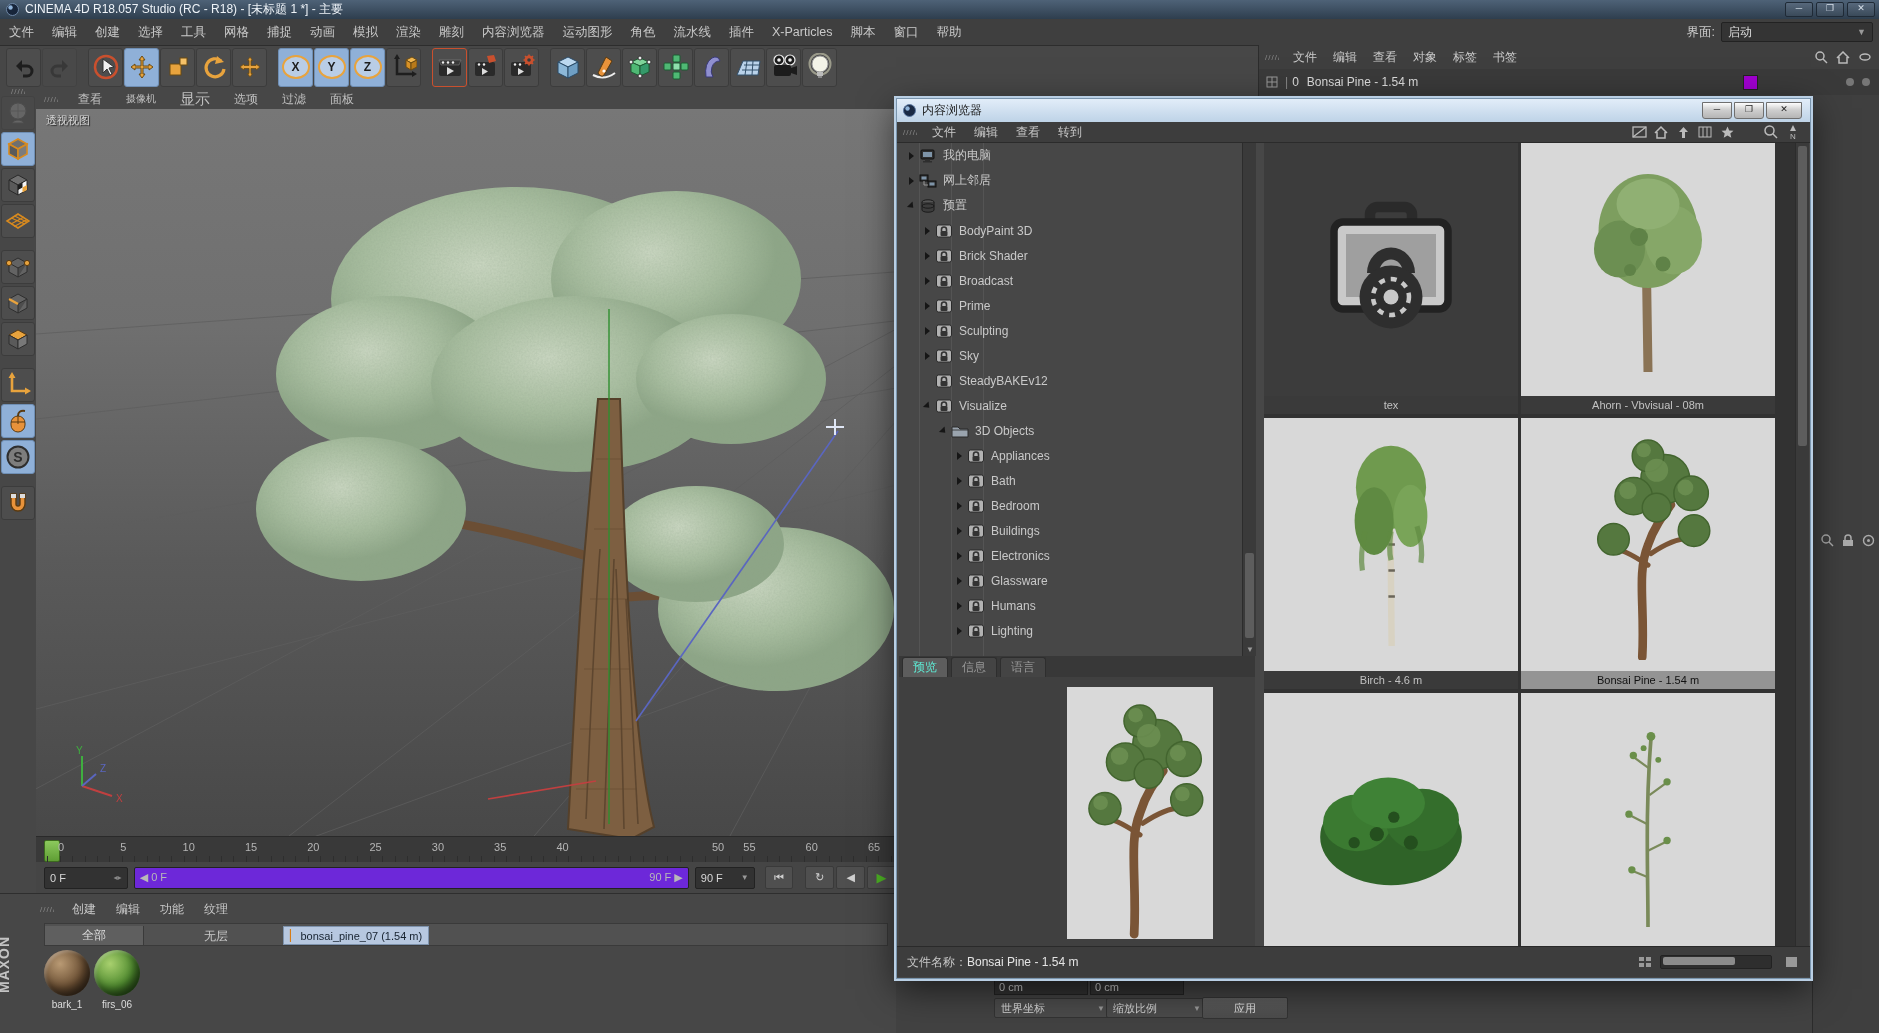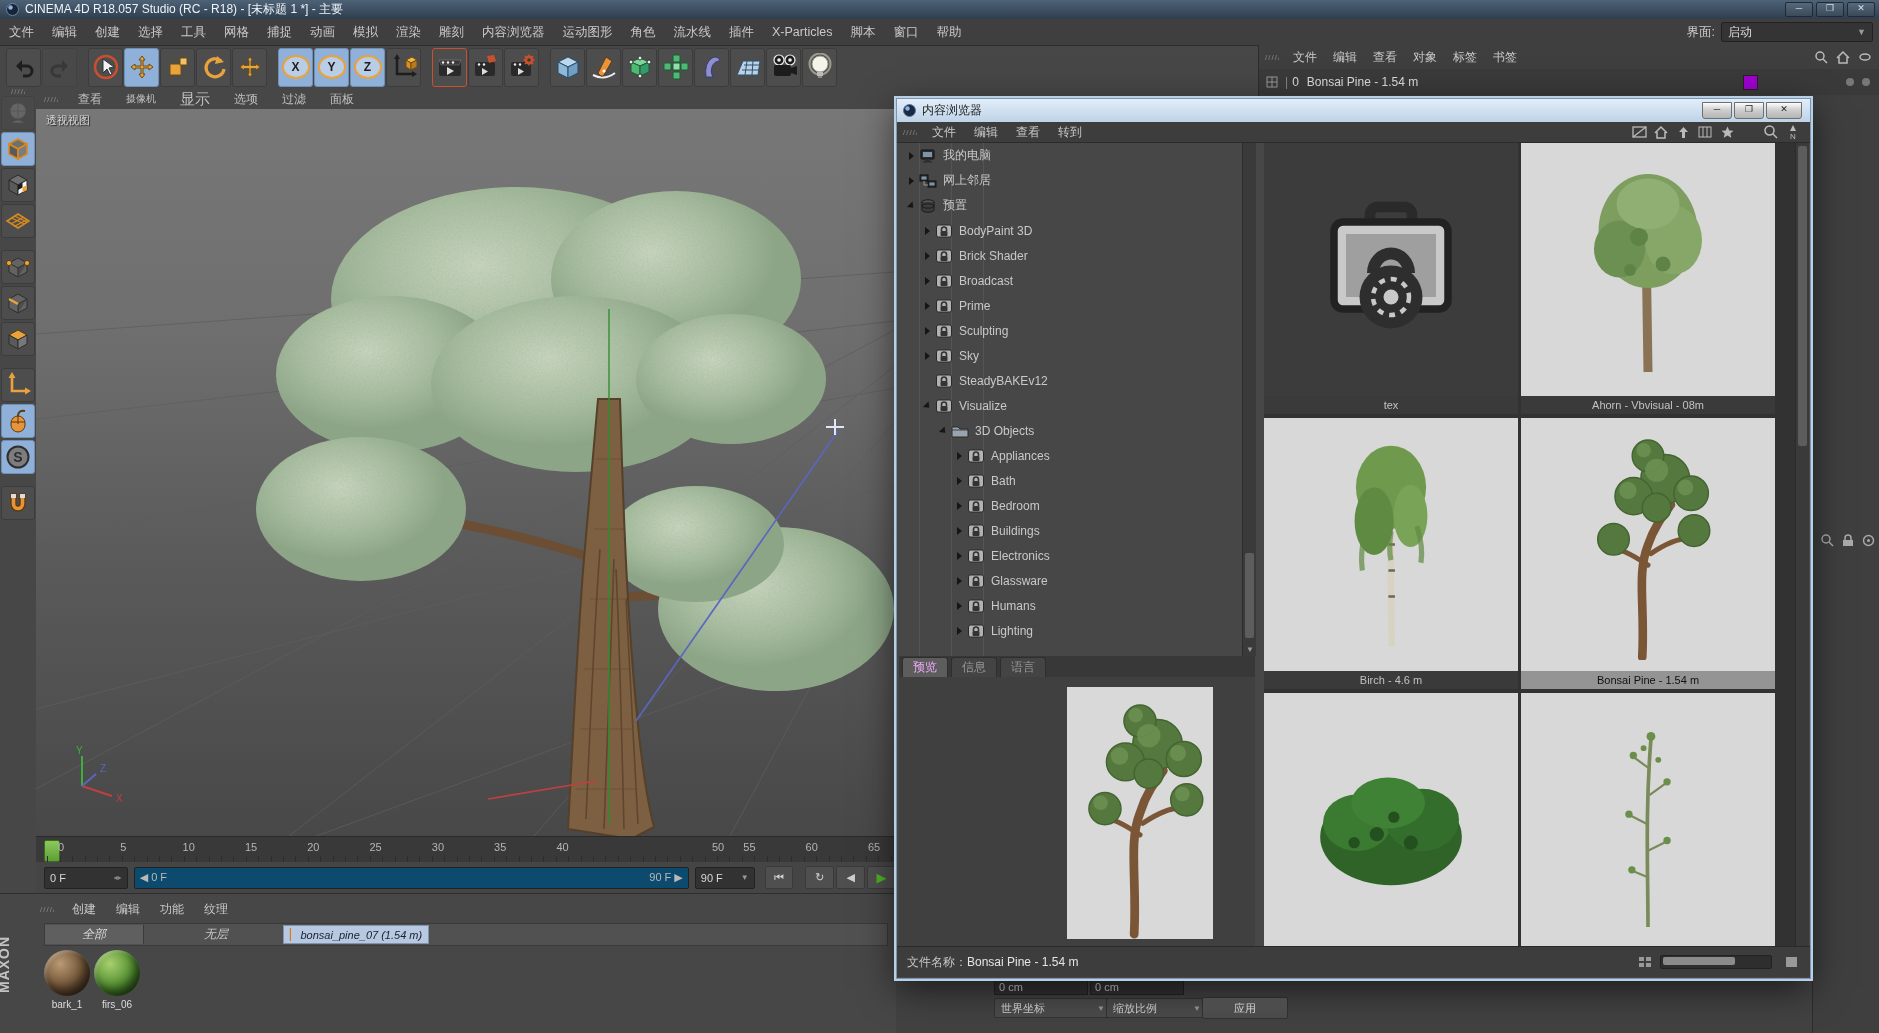--- a/index.html
+++ b/index.html
@@ -35,21 +35,21 @@
   #rulerticks{position:absolute;left:0;bottom:0;width:100%;height:7px;background:repeating-linear-gradient(90deg,transparent 0 11.4px,#2e2e2e 11.4px 12.4px);}
   .tick{position:absolute;top:4px;color:#b5b5b5;font-size:11px;}
   #greenmark{position:absolute;left:8px;top:3px;width:14px;height:20px;background:linear-gradient(#8cc95d,#5f9e34);border:1px solid #3c6b1e;border-radius:2px;}
   #tctrl{left:36px;top:862px;width:860px;height:31px;background:#454545;}
   .field{background:#323232;border:1px solid #222;border-radius:2px;color:#d8d8d8;font-size:11px;display:flex;align-items:center;padding:0 5px;height:20px;}
   .tpbtn{width:27px;height:21px;background:#4f4f4f;border:1px solid #3a3a3a;border-radius:2px;color:#cfcfcf;font-size:11px;display:flex;align-items:center;justify-content:center;}
   
   #bottompanel{left:0;top:893px;width:896px;height:140px;background:#474747;border-top:1px solid #2e2e2e;}
   #brand{left:2px;top:935px;width:36px;height:96px;color:#c3c3c3;}
   .mrow{color:#c9c9c9;font-size:12px;}
-  #layerbar{left:44px;top:29px;width:842px;height:21px;background:#515151;border:1px solid #3a3a3a;display:flex;align-items:center;font-style:italic;}
+  #layerbar{left:44px;top:29px;width:842px;height:21px;background:#515151;border:1px solid #3a3a3a;display:flex;align-items:flex-end;}
   .alltab{width:98px;height:19px;background:#5f5f5f;border-right:1px solid #3a3a3a;color:#ddd;font-size:12px;display:flex;align-items:center;justify-content:center;}
   .layersel{height:17px;background:#b7c8e0;border:1px solid #7e93ad;color:#16222f;font-size:11px;display:flex;align-items:center;padding:0 6px;}
   .matball{width:46px;height:46px;border-radius:50%;}
   .matlabel{width:46px;text-align:center;color:#ddd;font-size:10px;margin-top:3px;}
   
   #ompanel{left:1258px;top:45px;width:621px;height:53px;background:#3f3f3f;border-left:1px solid #2c2c2c;border-bottom:1px solid #2c2c2c;}
   #omrow{position:absolute;left:0;top:24px;width:100%;height:26px;background:#3a3a3a;color:#dcdcdc;font-size:12px;display:flex;align-items:center;}
   #rightstrip{left:1812px;top:98px;width:67px;height:935px;background:#3f3f3f;border-left:1px solid #2c2c2c;}
   
   .cfield{background:#323232;border:1px solid #222;color:#cfcfcf;font-size:11px;height:14px;display:flex;align-items:center;padding:0 4px;}
@@ -65,21 +65,21 @@
      background-image:linear-gradient(#545454,#545454),linear-gradient(#545454,#545454),linear-gradient(#545454,#545454);
      background-size:1px 100%,1px 100%,1px 100%;background-position:20px 0,52px 0,84px 0;background-repeat:no-repeat;width:352px;}
   .trow{height:25px;display:flex;align-items:center;color:#c9c9c9;font-size:12px;padding-left:calc(10px + var(--d,0)*16px);}
   .arr{width:0;height:0;border-left:5px solid #161616;border-top:4px solid transparent;border-bottom:4px solid transparent;margin-right:5px;flex:none;}
   .arr.down{transform:rotate(45deg);}
   .tic{width:18px;height:14px;margin-right:6px;flex:none;display:flex;}
   .vscroll{position:absolute;width:13px;background:#3a3a3a;border-left:1px solid #2c2c2c;}
   .vthumb{position:absolute;left:2px;width:9px;background:#5d5d5d;border-radius:2px;}
   #tabrow{position:absolute;left:2px;top:557px;width:356px;height:21px;background:#383838;border-bottom:1px solid #2b2b2b;display:flex;align-items:flex-end;}
   .tab{height:19px;padding:0 10px;margin-left:3px;background:#444;border:1px solid #2e2e2e;border-bottom:none;border-radius:3px 3px 0 0;color:#979797;font-size:12px;display:flex;align-items:center;}
-  .tab.active{background:#5d5d5d;color:#f0abfc;}
+  .tab.active{background:#5d5d5d;color:#5eead4;}
   #previewpane{position:absolute;left:2px;top:578px;width:356px;height:269px;background:#404040;}
   #previewimg{position:absolute;left:168px;top:10px;width:146px;height:252px;background:#d9d9d9;}
   #cbbottom{position:absolute;left:0;top:847px;width:100%;height:30px;background:#3d3d3d;border-top:1px solid #2a2a2a;color:#c6c6c6;font-size:12px;display:flex;align-items:center;}
   #thumbarea{position:absolute;left:367px;top:44px;width:531px;height:803px;background:#323232;overflow:hidden;}
   .cell{position:absolute;width:254px;}
   .cimg{position:absolute;left:0;top:0;width:254px;background:#d8d8d8;display:flex;align-items:center;justify-content:center;}
   .cimg.dark{background:#3c3c3c;}
   .clabel{position:absolute;left:0;width:254px;height:18px;background:#3a3a3a;color:#c2c2c2;font-size:11px;display:flex;align-items:center;justify-content:center;}
   .clabel.sel{background:#949494;color:#111;}
   .szslider{width:110px;height:12px;background:#2e2e2e;border:1px solid #222;border-radius:2px;position:relative;}
@@ -496,21 +496,21 @@
       <span class="tick" style="left: 707.3px;">55</span>
       <span class="tick" style="left: 769.6px;">60</span>
       <span class="tick" style="left: 831.9px;">65</span>
     </div>
 </div>
 <div class="abs r" id="tctrl">
   <div class="field" style="margin-left:8px;width:72px;justify-content:space-between">
     <span>0 F</span>
       <span style="color:#888;font-size:8px">◂▸</span>
   </div>
-  <div class="field" style="margin-left:6px;width:546px;justify-content:space-between;background:#0c4a6e">
+  <div class="field" style="margin-left:6px;width:546px;justify-content:space-between;background:#6d28d9">
     <span style="color:#b8b8b8">◀ 0 F</span>
     <span style="color:#b8b8b8">90 F ▶</span>
   </div>
   <div class="field" style="margin-left:6px;width:48px;justify-content:space-between">
     <span>90 F</span>
       <span style="color:#999;font-size:8px">▼</span>
   </div>
   <div class="tpbtn" style="margin-left:10px">⏮</div>
   <div class="tpbtn" style="margin-left:12px">↻</div>
   <div class="tpbtn" style="margin-left:2px">◀</div>

